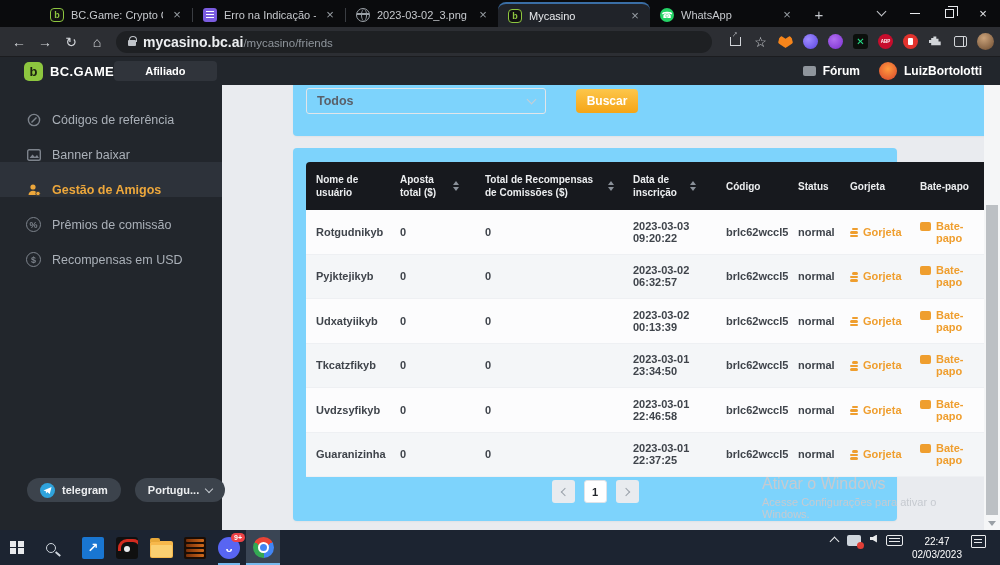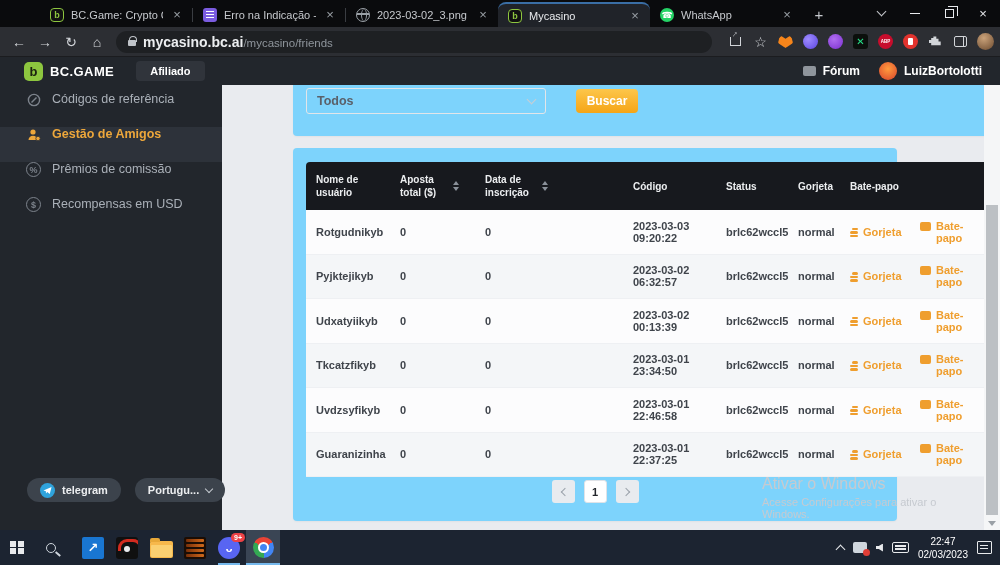--- a/index.html
+++ b/index.html
@@ -53,30 +53,30 @@
   .puzzle-ic{color:#d2d5d9;}
   .panel-ic{width:13px;height:11px;border:1.4px solid #d2d5d9;border-radius:2px;position:relative;}
   .panel-ic:before{content:"";position:absolute;right:2px;top:0;bottom:0;width:1.4px;background:#d2d5d9;}
   .avatar-sm{width:17px;height:17px;border-radius:50%;background:radial-gradient(circle at 40% 30%,#caa27a,#6b4a2f);}
 
   
   .page{position:absolute;left:0;top:57px;width:1000px;height:473px;background:#e9ebef;}
   .site-header{position:absolute;left:0;top:0;width:1000px;height:28px;background:#22262c;display:flex;align-items:center;z-index:3;}
   .bc-logo{width:19px;height:19px;margin-left:24px;background:#8dc63f;border-radius:5px;color:#1c2310;font-weight:800;font-size:13px;display:flex;align-items:center;justify-content:center;}
   .bc-name{color:#fff;font-size:13px;font-weight:800;letter-spacing:.4px;margin-left:7px;}
-  .afiliado-btn{margin-left:22px;background:#30343b;border-radius:4px;color:#fff;font-size:11px;font-weight:700;padding:4px 14px;}
+  .afiliado-btn{background:#30343b;border-radius:4px;color:#fff;font-size:11px;font-weight:700;padding:4px 31px;}
   .hdr-right{margin-left:auto;display:flex;align-items:center;gap:7px;margin-right:18px;}
   .forum-ic{width:13px;height:10px;background:#8f959c;border-radius:2px;position:relative;}
   .forum-ic:before{content:"";position:absolute;left:3px;bottom:-3px;border:3px solid transparent;border-top-color:#8f959c;}
   .hdr-label{color:#fff;font-size:12px;font-weight:700;}
   .avatar-hdr{width:18px;height:18px;border-radius:50%;background:radial-gradient(circle at 50% 38%,#ff9b3e,#d8432b);margin-left:12px;}
 
   
   .sidebar{position:absolute;left:0;top:28px;width:222px;height:445px;background:#22262c;z-index:2;}
-  .side-item{display:flex;align-items:flex-start;gap:11px;height:35px;padding-left:26px;color:#aab0b8;font-size:12.5px;font-weight:500;cursor:pointer;}
+  .side-item{display:flex;align-items:flex-end;gap:11px;height:35px;padding-left:26px;color:#aab0b8;font-size:12.5px;font-weight:500;cursor:pointer;}
   .side-item .sic{width:15px;height:15px;flex:none;display:flex;align-items:center;justify-content:center;color:#7d838c;font-size:9px;font-weight:800;}
   .sic-circle{border:1.5px solid #7d838c;border-radius:50%;width:13px;height:13px;}
   .side-item.active{background:#2d323a;color:#eda73b;font-weight:700;}
   .side-item.active .sic,.side-item.active .sic-circle{color:#eda73b;border-color:#eda73b;}
   .side-bottom{position:absolute;left:0;bottom:28px;display:flex;gap:14px;padding-left:27px;}
   .pill{display:flex;align-items:center;gap:7px;background:#3c434c;border-radius:13px;height:24px;padding:0 13px;color:#eceef0;font-size:11px;font-weight:600;}
   .tg-ic{width:15px;height:15px;border-radius:50%;background:#2fa3dc;display:flex;align-items:center;justify-content:center;}
   .pill .chev2{width:6px;height:6px;border-right:1.5px solid #c4c9cf;border-bottom:1.5px solid #c4c9cf;transform:rotate(45deg);margin-top:-3px;}
 
   
@@ -139,21 +139,21 @@
   .app-stripes i{display:block;height:3px;background:linear-gradient(90deg,#7a3009,#cf6a1c);border-radius:1px;}
   .app-discord{width:22px;height:22px;background:#5865f2;border-radius:50%;position:relative;display:flex;align-items:center;justify-content:center;}
   .app-discord b{color:#fff;font-size:11px;}
   .badge{position:absolute;right:-5px;top:-4px;background:#ed4245;color:#fff;font-size:7px;font-weight:800;border-radius:7px;padding:1px 3px;}
   .underline{position:absolute;left:6px;right:6px;bottom:0;height:2px;background:#76b9ed;}
   .tb-btn.active-app{background:#3a4554;}
   .tb-btn.active-app .underline{left:0;right:0;}
   .chrome-ic{position:relative;width:21px;height:21px;border-radius:50%;background:conic-gradient(from -60deg,#ea4335 0 120deg,#4285f4 0 240deg,#34a853 0 360deg);}
   .chrome-ic:before{content:"";position:absolute;left:5px;top:5px;width:11px;height:11px;background:#fff;border-radius:50%;}
   .chrome-ic:after{content:"";position:absolute;left:7px;top:7px;width:7px;height:7px;background:#4285f4;border-radius:50%;}
-  .tray{margin-left:auto;display:flex;align-items:center;gap:9px;padding-right:8px;}
+  .tray{margin-left:auto;display:flex;gap:9px;padding-right:14px;}
   .tray-chev{width:7px;height:7px;border-left:1.6px solid #e8eaec;border-top:1.6px solid #e8eaec;transform:rotate(45deg);margin-top:3px;}
   .tray-app{position:relative;width:14px;height:11px;background:#cfd6dd;border-radius:2px;}
   .tray-app:before{content:"";position:absolute;right:-3px;bottom:-3px;width:7px;height:7px;background:#e03e36;border-radius:50%;}
   .spk{position:relative;width:7px;height:8px;background:#e8eaec;clip-path:polygon(0 30%,40% 30%,100% 0,100% 100%,40% 70%,0 70%);}
   .spk:after{content:")";position:absolute;left:8px;top:-3px;color:#e8eaec;font-size:10px;}
   .kbd{width:17px;height:11px;border:1.4px solid #e8eaec;border-radius:2px;position:relative;}
   .kbd:before{content:"";position:absolute;left:2px;top:2px;right:2px;height:1.5px;background:#e8eaec;box-shadow:0 3px 0 #e8eaec;}
   .clock{color:#fff;font-size:10px;line-height:1.3;text-align:center;}
   .action-ic{width:15px;height:13px;border:1.4px solid #e8eaec;border-radius:1px;position:relative;}
   .action-ic:before{content:"";position:absolute;left:2px;top:3px;width:8px;height:1.4px;background:#e8eaec;box-shadow:0 3px 0 #e8eaec;}
@@ -276,20 +276,29 @@
       <div style="height:7px"></div>
       <div class="side-item">
         <span class="sic">
           <svg width="14" height="14" viewBox="0 0 14 14">
               <circle cx="7" cy="7" r="5.6" fill="none" stroke="#7d838c" stroke-width="1.4"></circle>
               <path d="M4.5 9.5 9.5 4.5" stroke="#7d838c" stroke-width="1.4"></path>
             </svg>
         </span>
         <span>Códigos de referência</span>
       </div>
+      <div class="side-item">
+        <span class="sic">
+          <svg width="14" height="12" viewBox="0 0 14 12">
+              <rect x="0.7" y="0.7" width="12.6" height="10.6" rx="1.5" fill="none" stroke="#7d838c" stroke-width="1.4"></rect>
+              <path d="M2.5 9 5.5 5.5 8 8l2-2 2 3z" fill="#7d838c"></path>
+            </svg>
+        </span>
+        <span>Banner baixar</span>
+      </div>
       <div class="side-item active">
         <span class="sic">
           <svg width="14" height="14" viewBox="0 0 14 14">
               <circle cx="6" cy="4" r="2.6" fill="#eda73b"></circle>
               <path d="M1.5 12c0-2.6 2-4.2 4.5-4.2s4.5 1.6 4.5 4.2z" fill="#eda73b"></path>
               <circle cx="11" cy="10.5" r="2.2" fill="#eda73b" stroke="#2d323a" stroke-width="0.8"></circle>
             </svg>
         </span>
         <span>Gestão de Amigos</span>
       </div>
@@ -330,20 +339,27 @@
 
       <div class="card table-card">
         <div class="tbl">
 
           <div class="tr thead">
             <div class="th">
                 <span>Nome de usuário</span>
               </div>
             <div class="th">
                 <span style="width:48px">Aposta total ($)</span>
+                <span class="sort">
+                  <i class="up"></i>
+                  <i class="dn"></i>
+                </span>
+              </div>
+            <div class="th">
+                <span style="width:118px">Total de Recompensas de Comissões ($)</span>
                 <span class="sort">
                   <i class="up"></i>
                   <i class="dn"></i>
                 </span>
               </div>
             <div class="th">
                 <span style="width:52px">Data de inscrição</span>
                 <span class="sort">
                   <i class="up"></i>
                   <i class="dn"></i>

